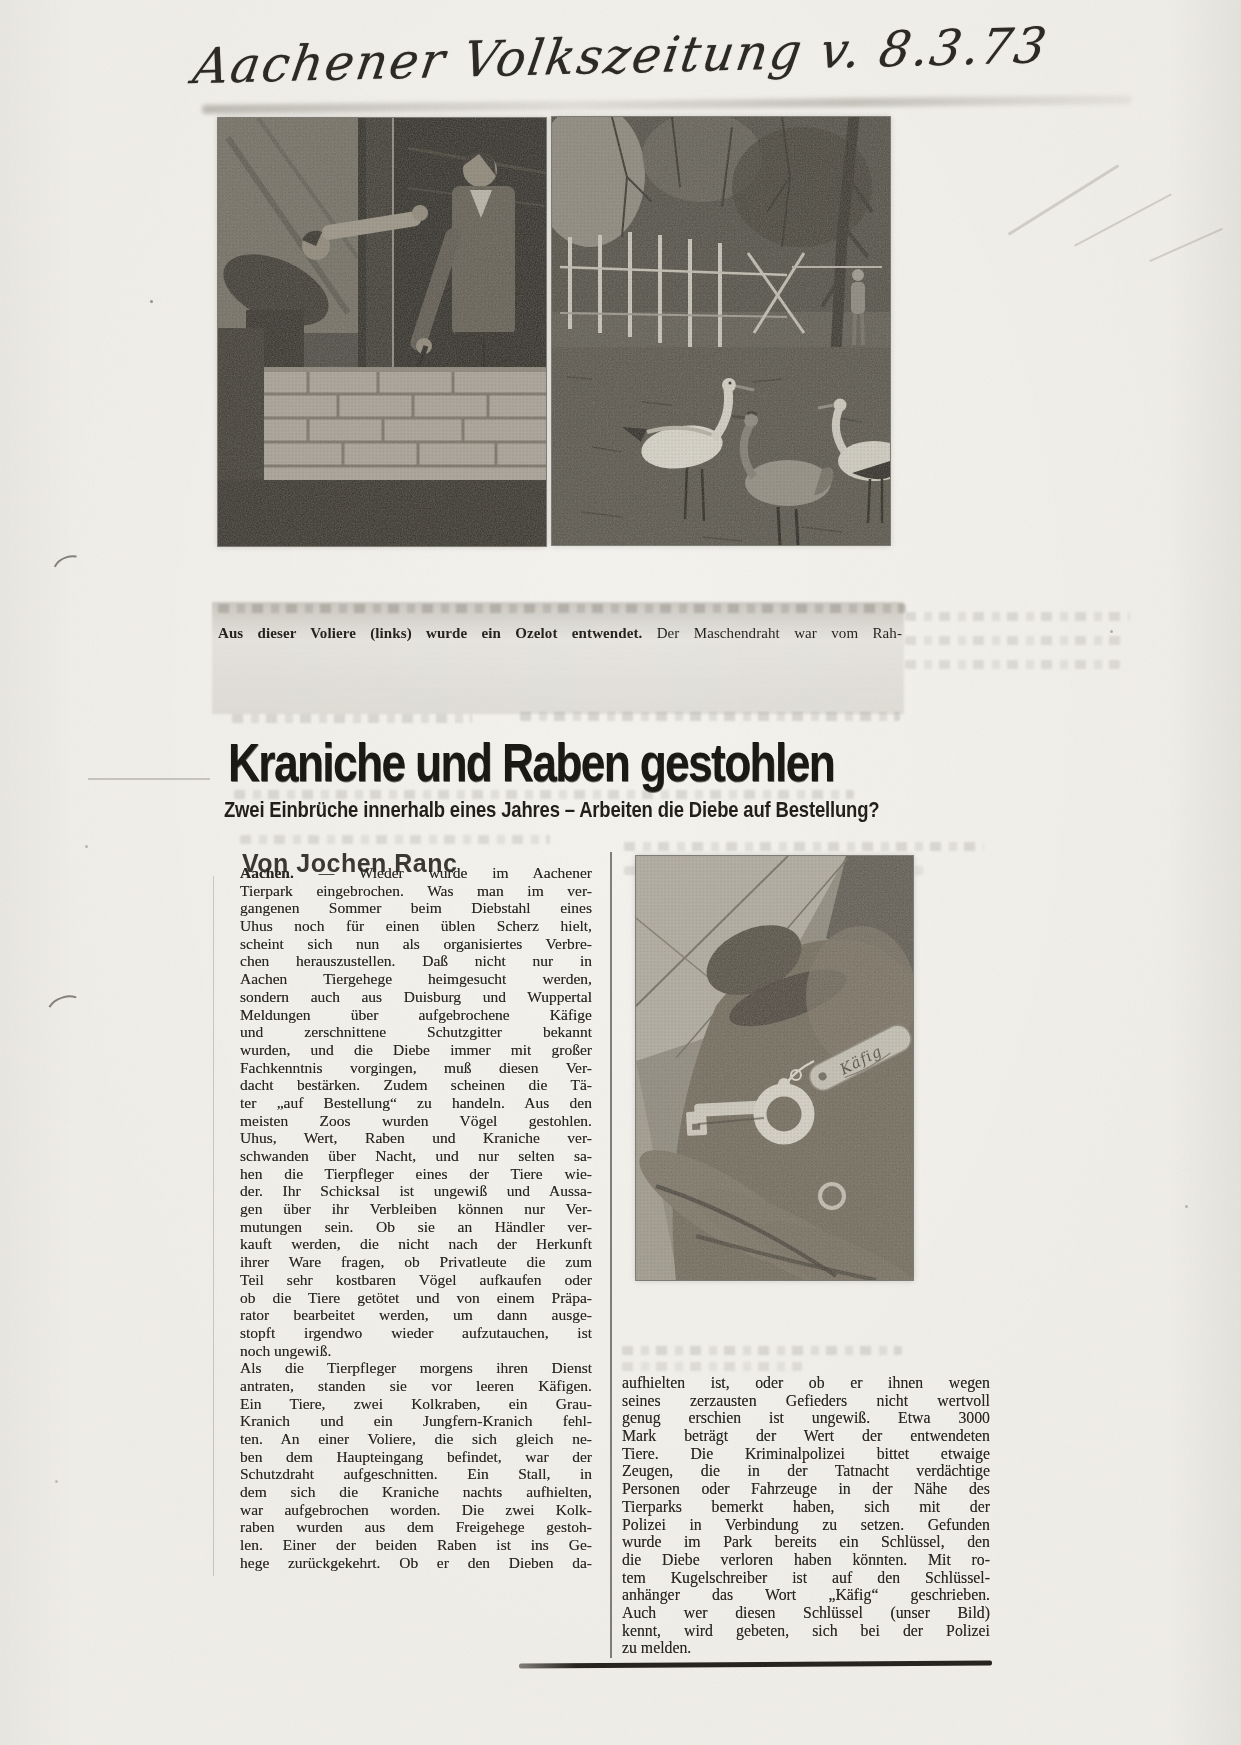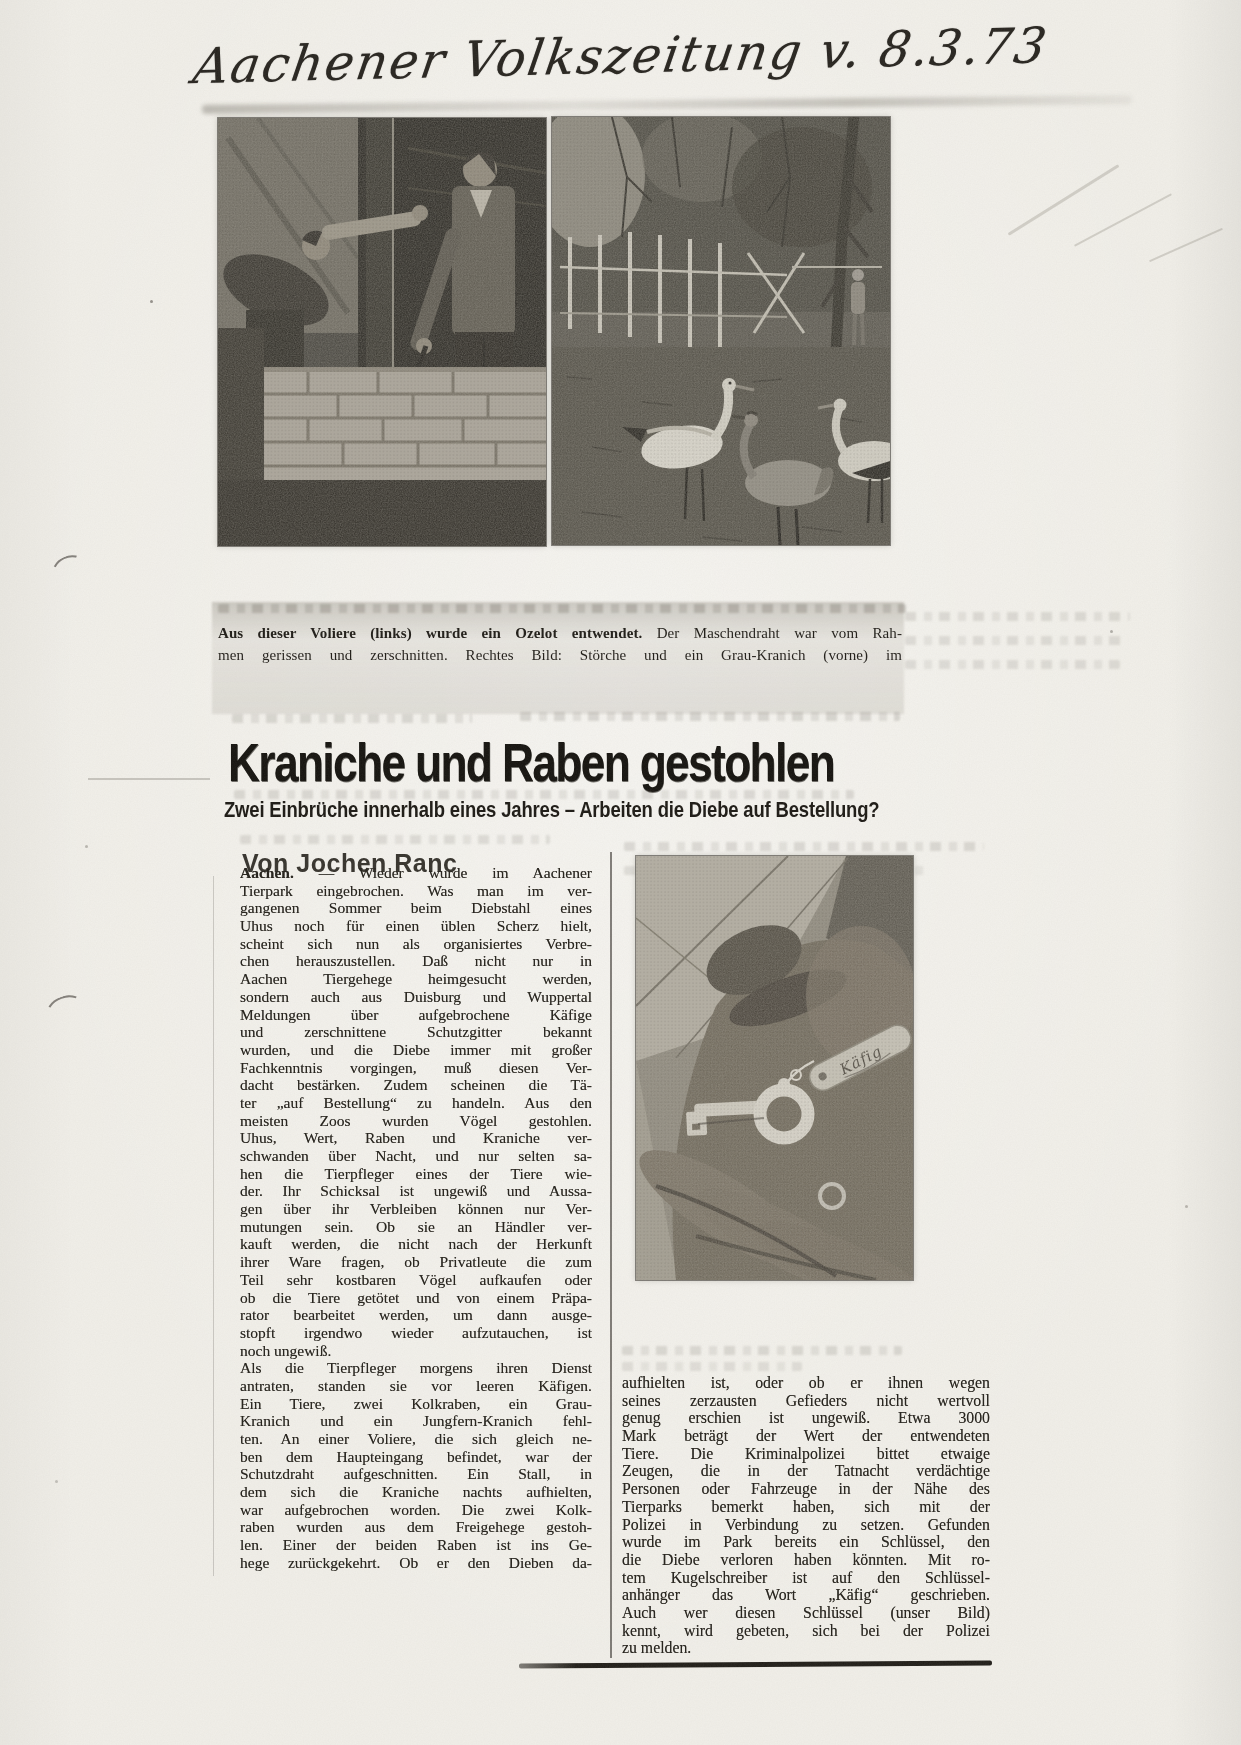--- a/index.html
+++ b/index.html
@@ -242,21 +242,20 @@
       <line x1="330" y1="362" x2="330" y2="406" stroke="#1f1d18" stroke-width="2.5"></line>
       <rect width="338" height="428" filter="url(#grain)" opacity="0.45"></rect>
       <rect width="338" height="428" fill="url(#dots)" opacity="0.55"></rect>
     </svg>
   </div>
 
   <div class="abs caption-wash" style="left:212px;top:602px;width:692px;height:112px;"></div>
   <div class="abs smudge" style="left:218px;top:604px;width:688px;--op:0.22;"></div>
   <div class="abs topcap" style="left:218px;top:622px;">
     <div class="jline"><b>Aus dieser Voliere (links) wurde ein Ozelot entwendet.</b><span> Der Maschendraht war vom Rah-</span></div>
-    <div class="jline">men gerissen und zerschnitten. Rechtes Bild: Störche und ein Grau-Kranich (vorne) im</div>
   </div>
 
   <div class="abs smudge" style="left:905px;top:612px;width:225px;--op:0.13;"></div>
   <div class="abs smudge" style="left:905px;top:636px;width:220px;--op:0.12;"></div>
   <div class="abs smudge" style="left:905px;top:660px;width:215px;--op:0.12;"></div>
   <div class="abs smudge" style="left:232px;top:714px;width:240px;--op:0.15;"></div>
   <div class="abs smudge" style="left:520px;top:712px;width:380px;--op:0.16;"></div>
 
   <div class="abs headline" style="left:228px;top:731px;">Kraniche und Raben gestohlen</div>
   <div class="abs smudge" style="left:234px;top:790px;width:620px;--op:0.14;"></div>

